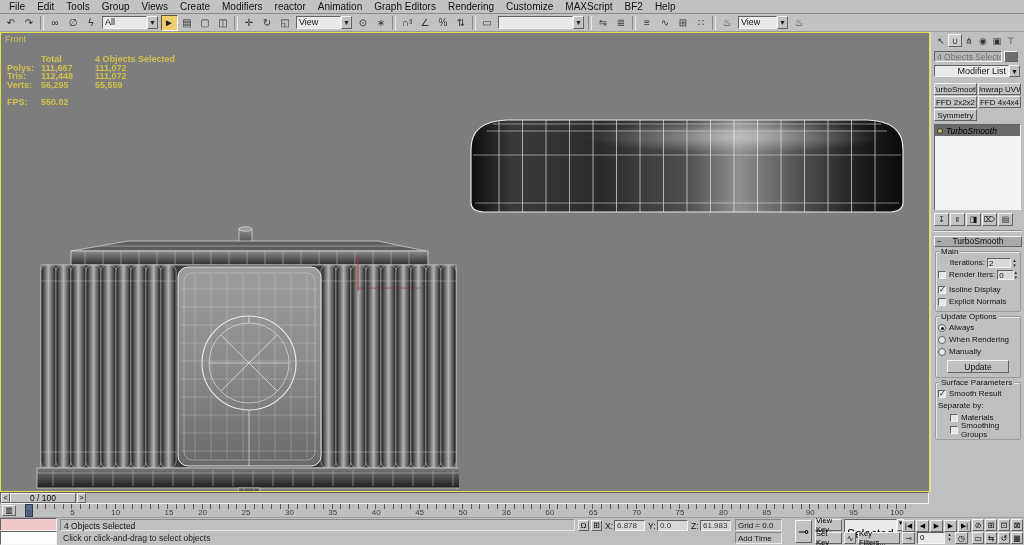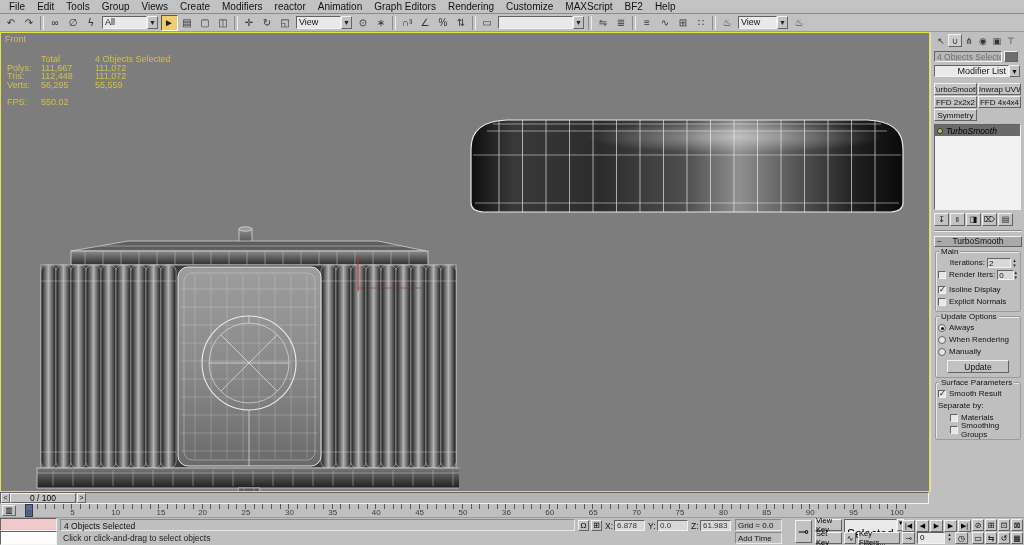--- a/index.html
+++ b/index.html
@@ -27,21 +27,21 @@
   .tb-dd .dd-field { flex:1; background:#e9e9e9; border:1px solid; border-color:#636363 #f2f2f2 #f2f2f2 #636363;
                      font-size:9px; color:#111; padding:0 2px; overflow:hidden; white-space:nowrap; }
   .tb-dd .dd-arrow { width:11px; background:#c2c2c2; border:1px solid; border-color:#f2f2f2 #636363 #636363 #f2f2f2;
                      font-size:7px; color:#222; display:flex; align-items:center; justify-content:center; }
 
   
   .main { position:relative; height:460px; display:flex; }
   .viewport { position:relative; width:930px; height:460px; background:#7d7d7d;
               border:1px solid #e6e04a; overflow:hidden; }
   .vp-label { position:absolute; left:4px; top:1px; font-size:9px; color:#cfc05a; }
-  .vp-stats { position:absolute; left:6px; top:22px; font-size:9px; color:#d2c04a; line-height:8.5px; }
+  .vp-stats { position:absolute; left:6px; top:22px; font-size:9px; color:#d2c04a; line-height:8.5px;font-weight:bold; }
   .vp-stats .srow { display:flex; }
   .vp-stats .c1 { width:34px; } .vp-stats .c2 { width:54px; }
   .vp-stats .fps { margin-top:9px; display:flex; }
   svg { position:absolute; }
 
   
   .cmdpanel { position:relative; width:94px; height:460px; background:#bfbfbf; padding:2px 0 0 3px;
               border-left:1px solid #dcdcdc; font-size:9px; color:#111; }
   .cp-tabs { display:flex; height:14px; margin-bottom:3px; }
   .cp-tab { width:14px; height:13px; display:flex; align-items:center; justify-content:center;
@@ -470,21 +470,21 @@
     <div class="ts-btn raised" style="left:77px;">&gt;</div>
   </div>
 
   <div class="trackbar">
     <div class="tb-lefticon raised">▥</div>
     <div class="tb-ruler"></div>
     <div class="tb-handle" style="left: 25px;"></div>
   <span class="tb-label" style="left: 29px;">0</span>
       <span class="tb-label" style="left: 72.4px;">5</span>
       <span class="tb-label" style="left: 115.8px;">10</span>
-      <span class="tb-label" style="left: 161px;">15</span>
+      <span class="tb-label" style="left: 169px;">15</span>
       <span class="tb-label" style="left: 202.6px;">20</span>
       <span class="tb-label" style="left: 246px;">25</span>
       <span class="tb-label" style="left: 289.4px;">30</span>
       <span class="tb-label" style="left: 332.8px;">35</span>
       <span class="tb-label" style="left: 376.2px;">40</span>
       <span class="tb-label" style="left: 419.6px;">45</span>
       <span class="tb-label" style="left: 463px;">50</span>
       <span class="tb-label" style="left: 506.4px;">36</span>
       <span class="tb-label" style="left: 549.8px;">60</span>
       <span class="tb-label" style="left: 593.2px;">65</span>

